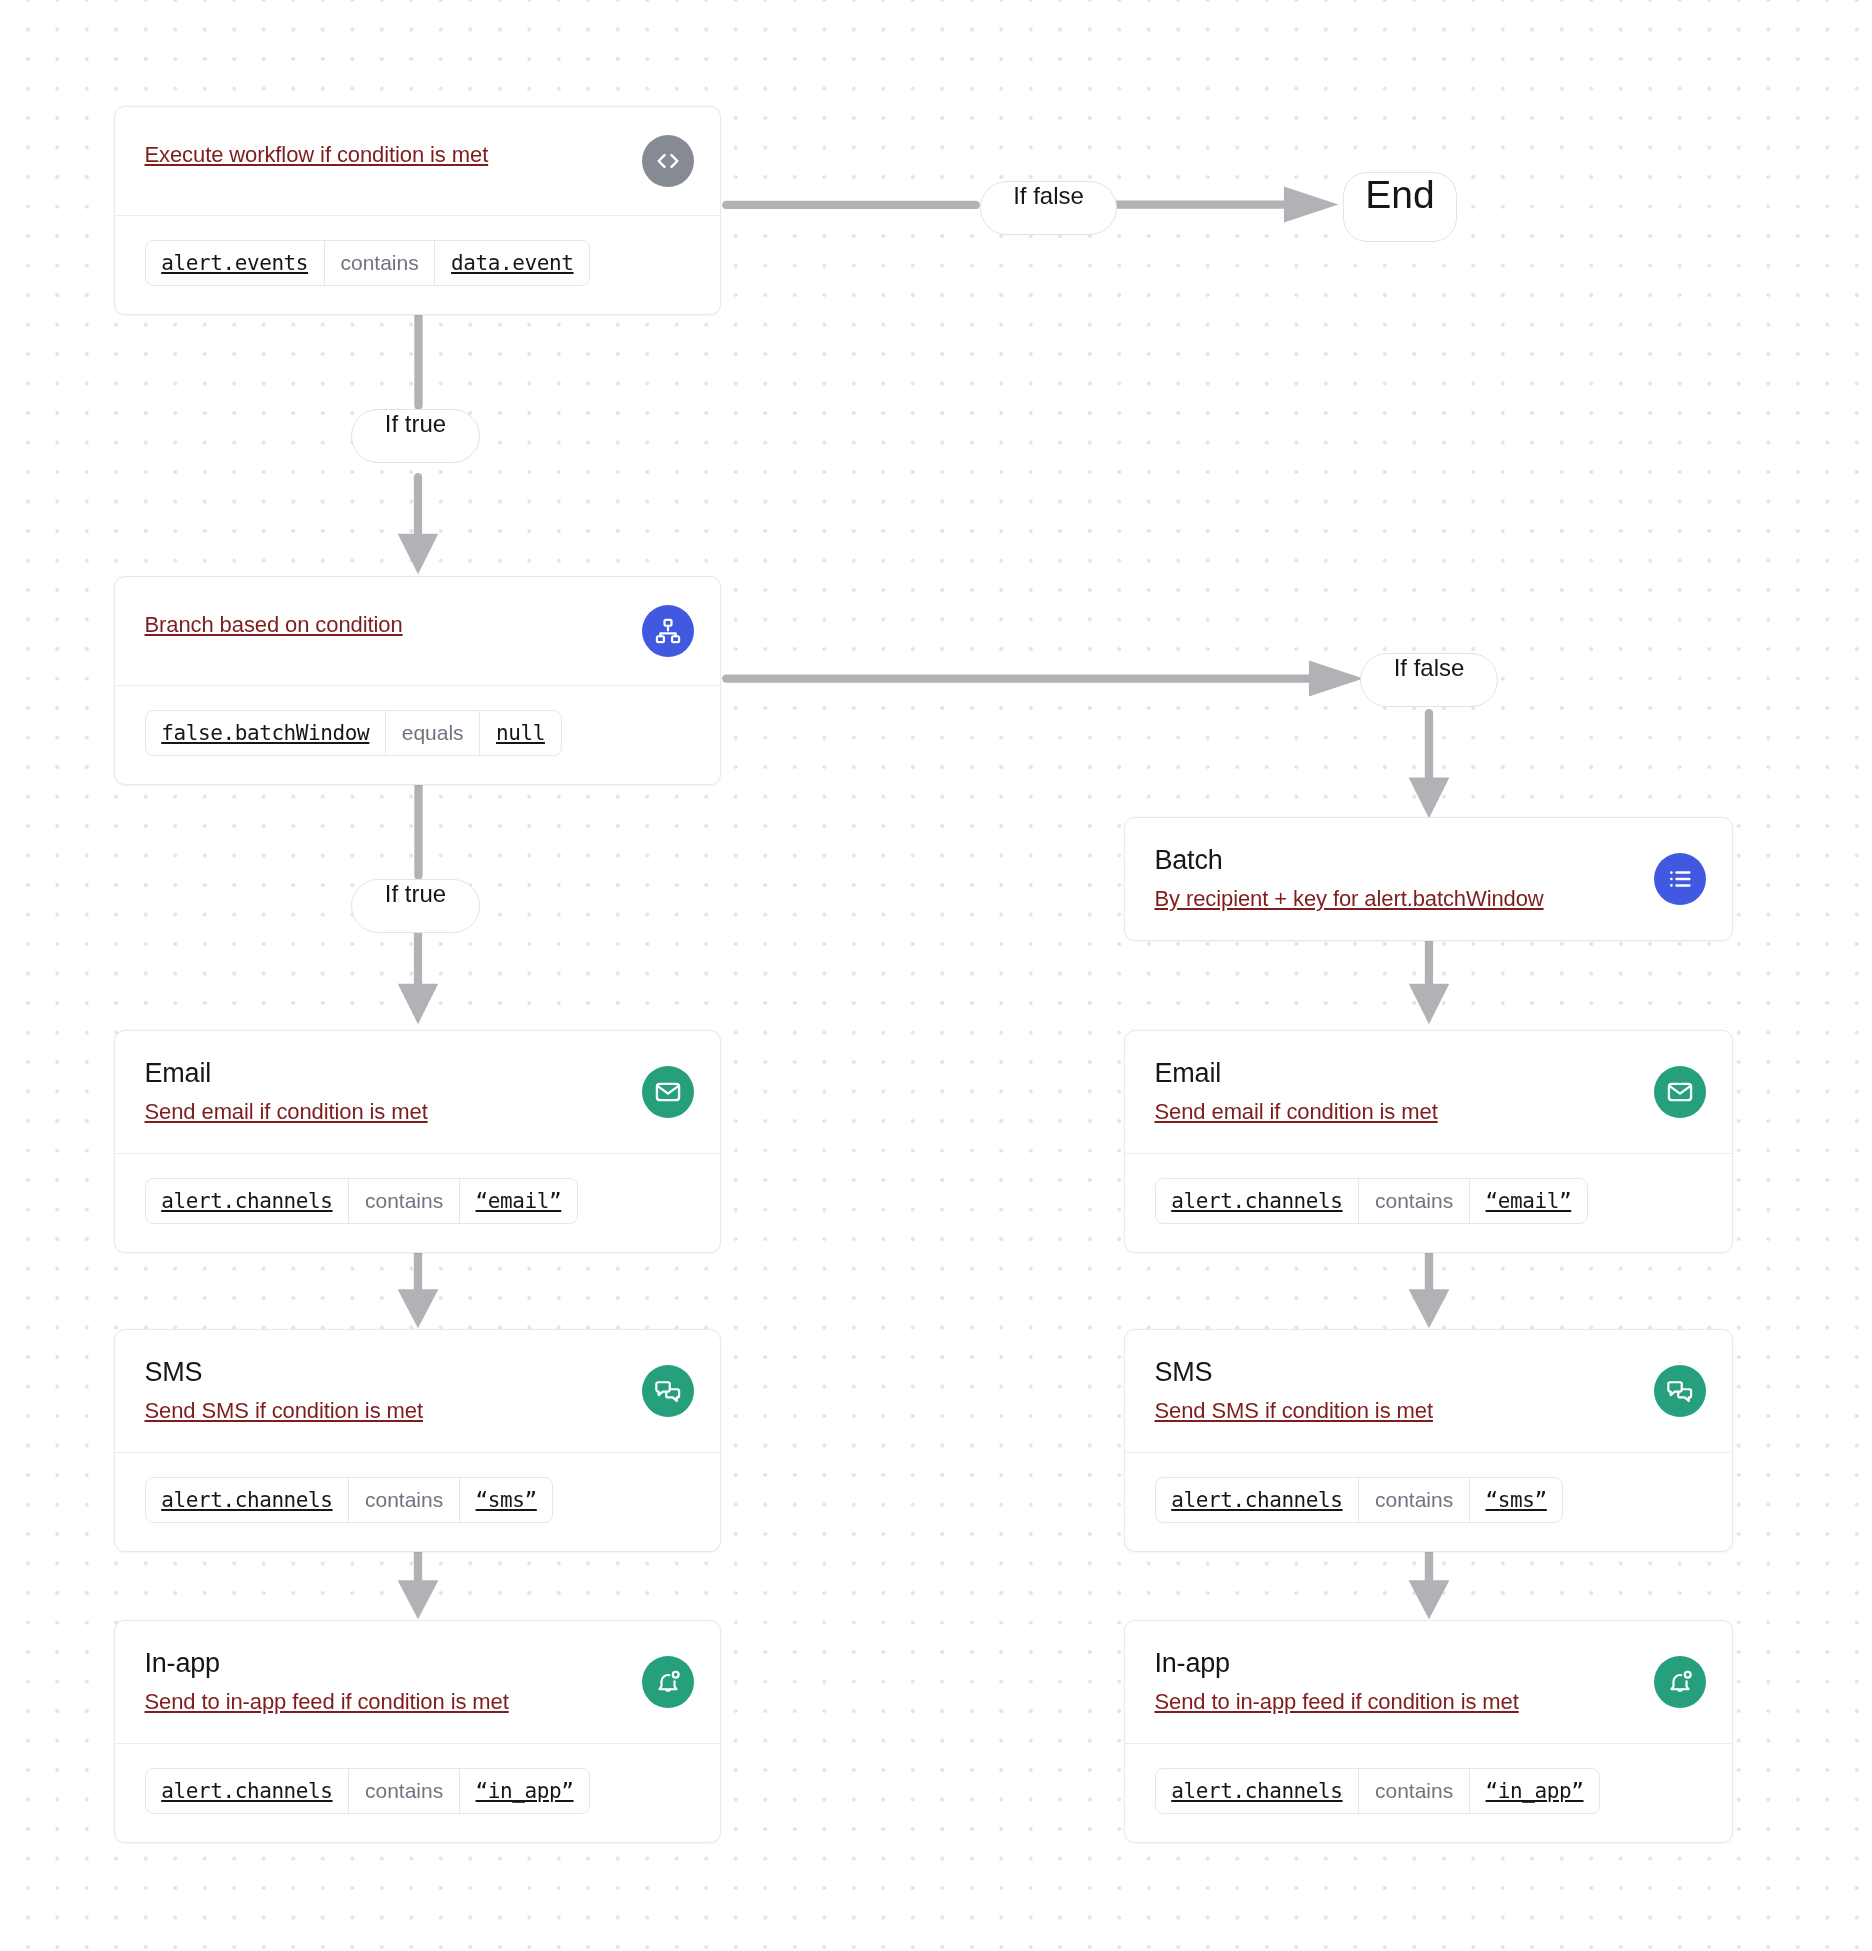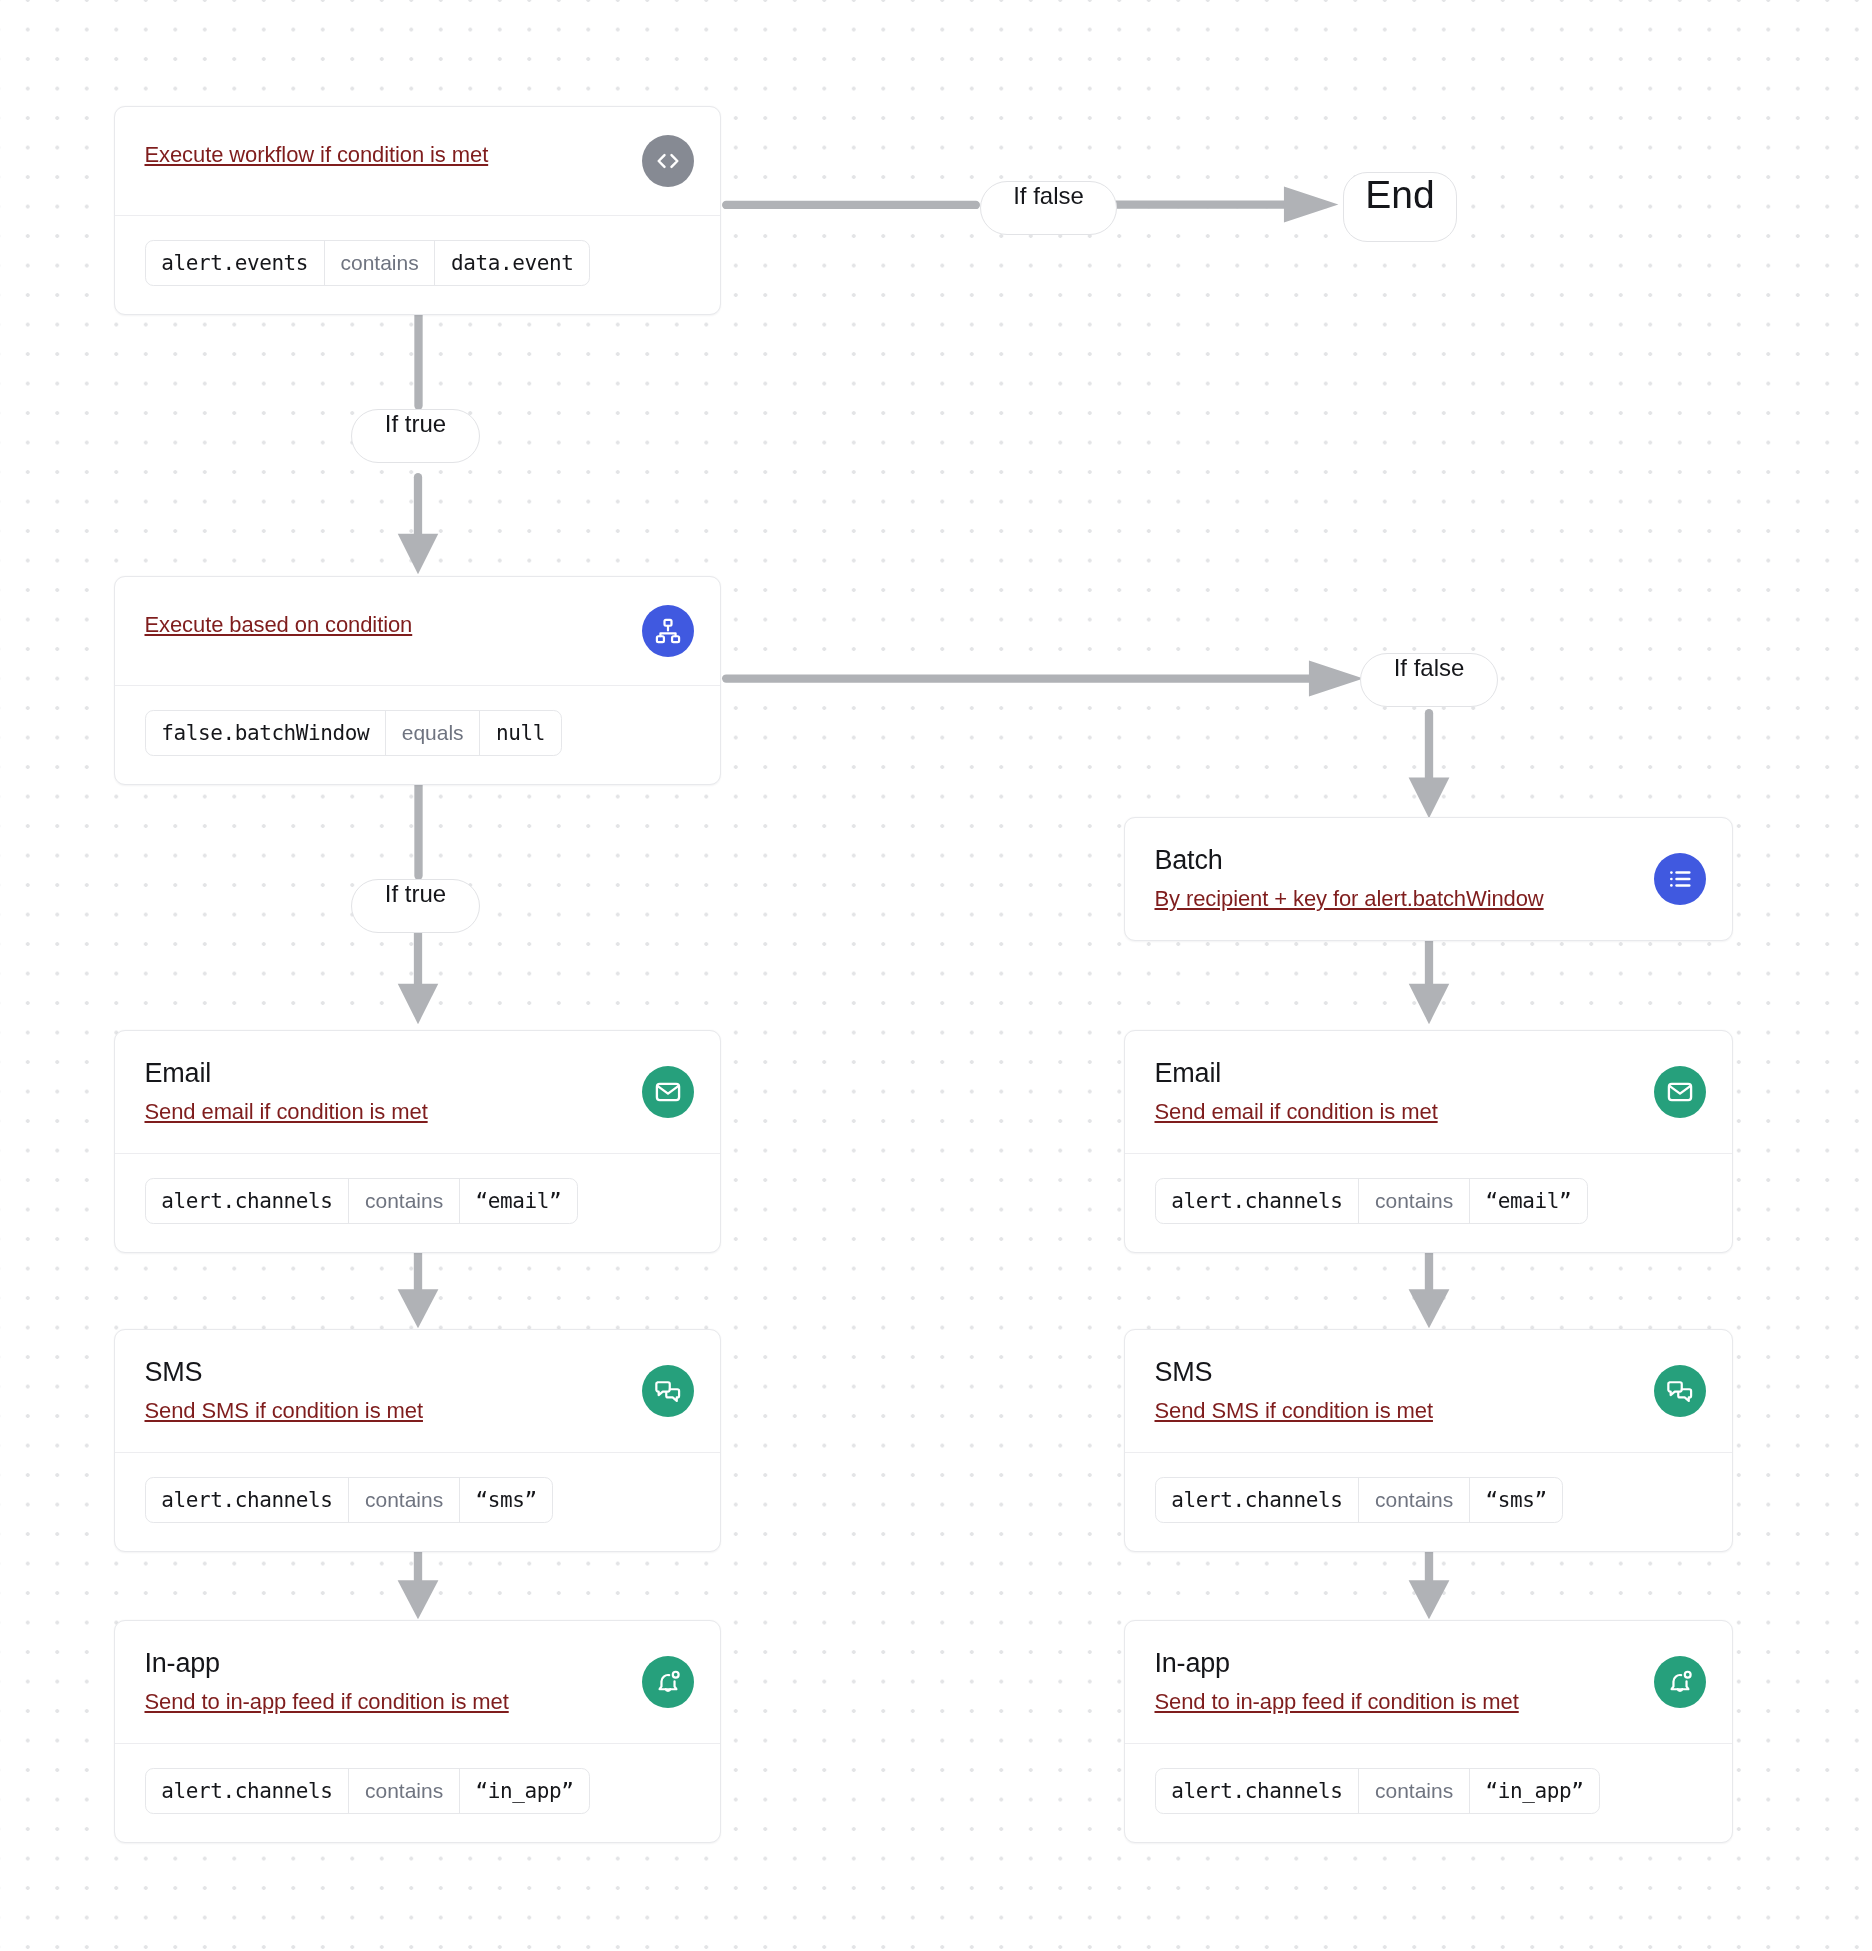--- a/index.html
+++ b/index.html
@@ -100,20 +100,21 @@
     align-items: center;
     padding: 0 15.7px;
     font-size: 21px;
     white-space: pre;
   }
   .chip .field,
   .chip .value {
     font-family: "DejaVu Sans Mono", monospace;
     color: #15161a;
     letter-spacing: -0.4px;
+    text-decoration: underline;
   }
   .chip .op {
     font-family: "Liberation Sans", sans-serif;
     color: #6f7480;
     border-left: 0.9px solid #e6e7ea;
     border-right: 0.9px solid #e6e7ea;
   }
 
   
   .pill {
@@ -260,21 +261,21 @@
       <div class="chip">
         <span class="field">alert.events</span>
         <span class="op">contains</span>
         <span class="value">data.event</span>
       </div>
     </div>
   </div>
 
   <div class="card has-body" style="left:114px; top:576px; width:607px;">
     <div class="card-head">
-      <div class="card-sub">Execute based on condition</div>
+      <div class="card-sub">Branch based on condition</div>
       <div class="icon-badge badge-blue">
         <svg width="28" height="28" viewBox="0 0 24 24" fill="none" stroke="#ffffff" stroke-width="1.9" stroke-linecap="round" stroke-linejoin="round">
           <rect x="9" y="2.5" width="6" height="5" rx="1.2"></rect>
           <rect x="2.5" y="16.5" width="6" height="5" rx="1.2"></rect>
           <rect x="15.5" y="16.5" width="6" height="5" rx="1.2"></rect>
           <path d="M12 7.5 v4"></path>
           <path d="M5.5 16.5 v-2.5 h13 v2.5"></path>
         </svg>
       </div>
     </div>

